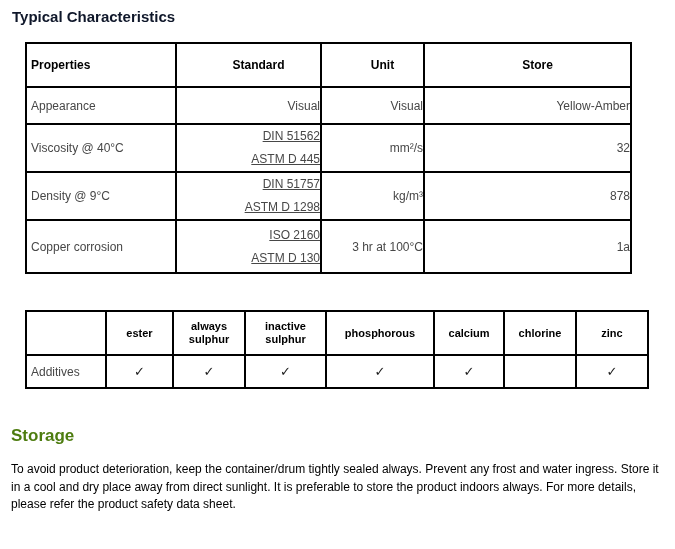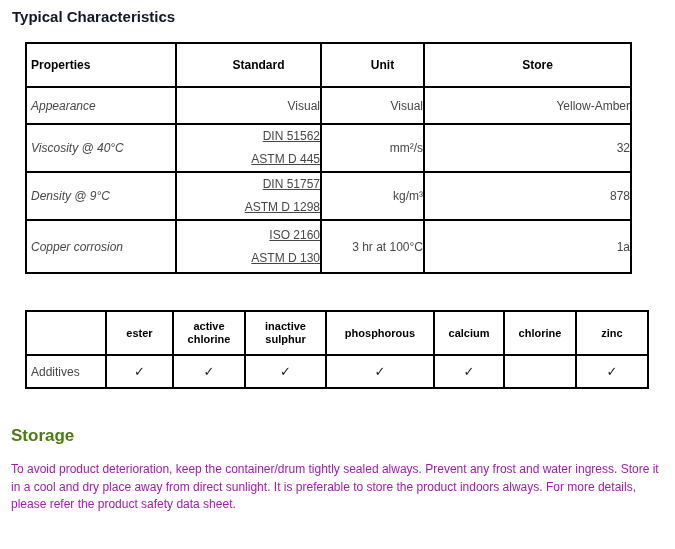--- a/index.html
+++ b/index.html
@@ -42,21 +42,20 @@
     text-align: left;
     padding-left: 4px;
   }
   .chars-table td {
     color: #474747;
     text-align: right;
   }
   .chars-table td.prop-cell {
     text-align: left;
     padding-left: 4px;
-    font-style: italic;
   }
   .std-line { line-height: 23px; text-decoration: underline; }
   
   .adds-table {
     margin: 36px 0 0 25px;
     width: 622px;
     font-size: 11px;
   }
   .adds-table th {
     font-weight: bold;
@@ -86,21 +85,21 @@
     font-size: 17px;
     font-weight: bold;
     color: #4d7c0f;
     line-height: 20px;
   }
   .storage-text {
     margin: 15px 4px 0 11px;
     width: 660px;
     font-size: 12px;
     line-height: 17.5px;
-    color: #a21caf;
+    color: #000000;
   }
 </style>
 </head>
 <body>
 
 <h1 class="doc-title">Typical Characteristics</h1>
 
 <table class="chars-table">
   <colgroup>
     <col style="width:150px">
@@ -159,21 +158,21 @@
       <col style="width:81px">
     <col style="width:108px">
       <col style="width:70px">
       <col style="width:72px">
       <col style="width:72px">
   </colgroup>
   <tbody>
       <tr style="height:44px">
     <th></th>
     <th>ester</th>
-    <th>active chlorine</th>
+    <th>always sulphur</th>
     <th>inactive sulphur</th>
     <th>phosphorous</th>
     <th>calcium</th>
     <th>chlorine</th>
     <th>zinc</th>
   </tr>
   <tr style="height:33px">
     <td class="label-cell">Additives</td>
     <td><span class="check">✓</span></td>
     <td><span class="check">✓</span></td>

